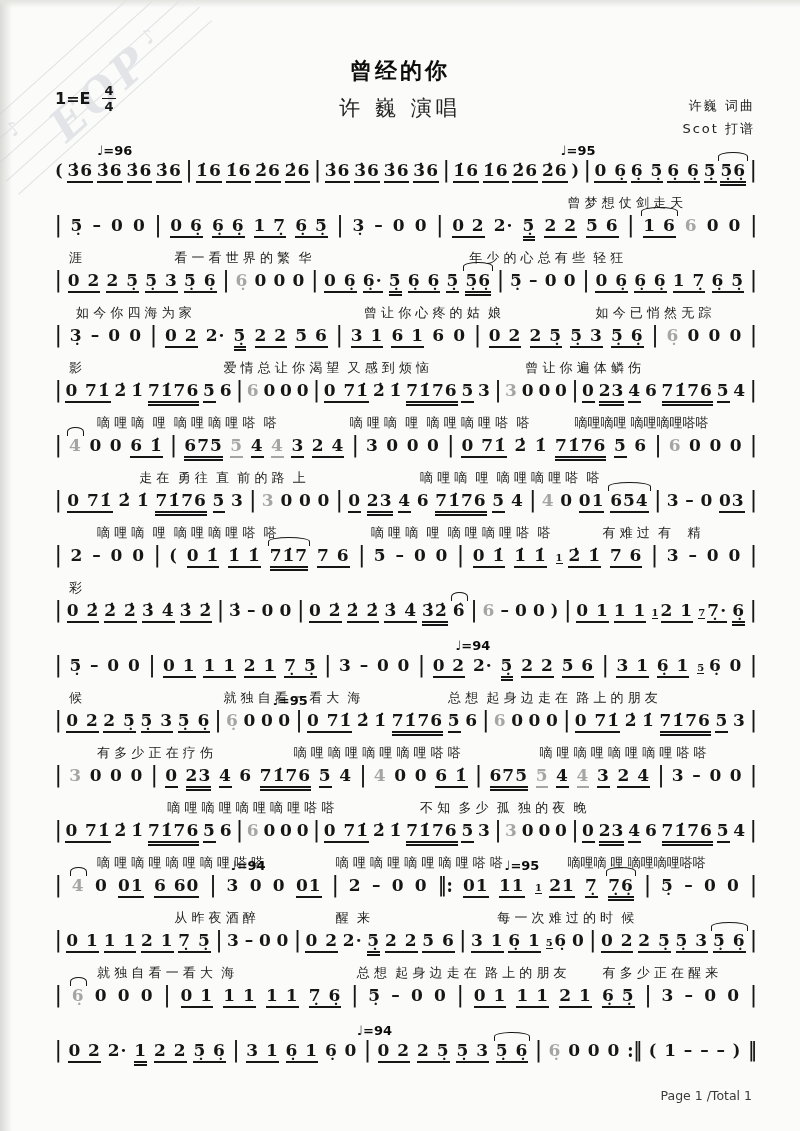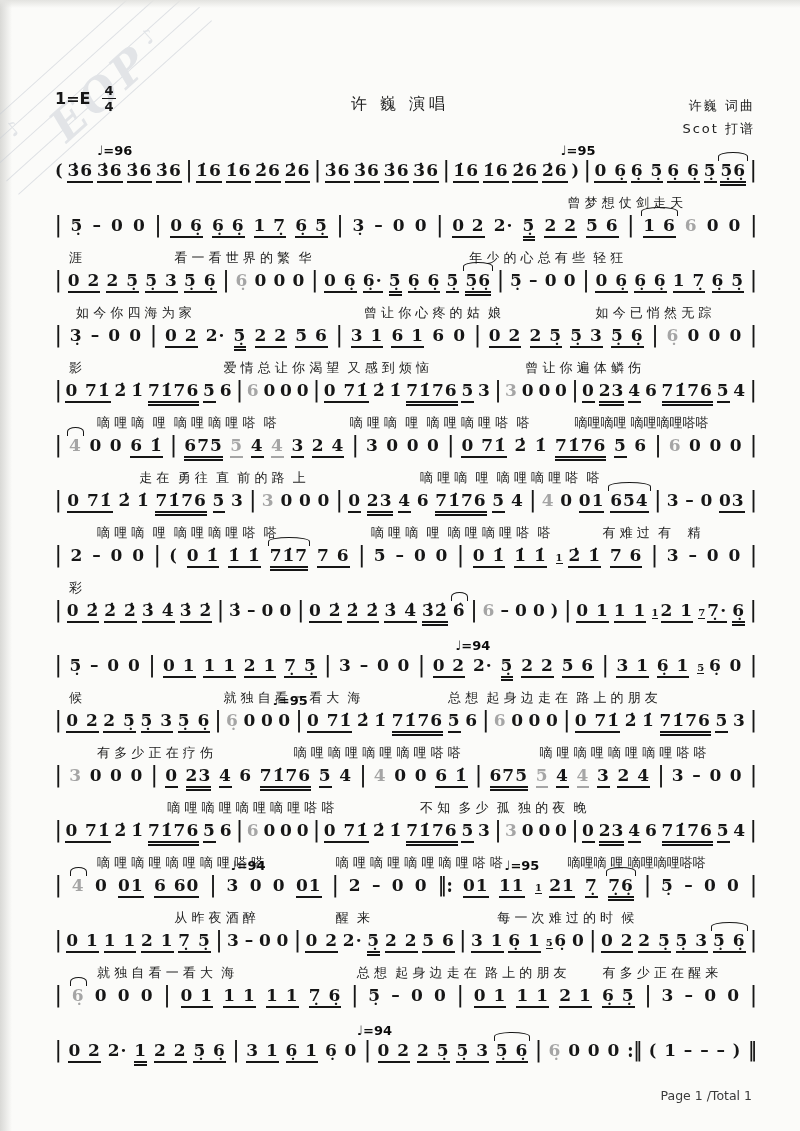--- a/index.html
+++ b/index.html
@@ -18,21 +18,21 @@
       color:#ced3da;letter-spacing:4px;font-family:"DejaVu Serif",serif;}
   .wm .note{position:absolute;font-size:20px;color:#ced3da;}
 
   
   .keysig{position:absolute;left:55px;top:84px;font-size:16px;font-weight:bold;display:flex;align-items:center;gap:12px;}
   .frac{display:inline-flex;flex-direction:column;align-items:center;line-height:1;font-size:13px;font-weight:bold;}
   .frac .top{border-bottom:1.5px solid #161616;padding:0 2px 1px;}
   .frac .bot{padding-top:1px;}
   .title{position:absolute;left:0;right:0;top:56px;text-align:center;font-size:22px;font-weight:bold;
          letter-spacing:3px;color:#0e0e0e;}
-  .performer{position:absolute;left:0;right:0;top:94px;text-align:center;font-size:16px;letter-spacing:4px;color:#222;}
+  .performer{position:absolute;left:0;right:0;top:94px;text-align:center;font-size:21px;letter-spacing:4px;color:#222;}
   .credit1{position:absolute;right:45px;top:97px;font-size:13px;color:#222;letter-spacing:2px;}
   .credit2{position:absolute;right:45px;top:120px;font-size:13px;color:#222;letter-spacing:2px;}
 
   
   .score{position:absolute;left:55px;width:702px;top:150px;}
   .system{position:relative;height:55px;}
   .nrow{display:flex;justify-content:space-between;align-items:baseline;height:33px;padding-top:10px;
         font-family:"DejaVu Serif",serif;font-weight:bold;font-size:17px;line-height:1.1;}
   .tok{position:relative;white-space:pre;letter-spacing:1px;}
   .u1{border-bottom:2px solid #161616;padding-bottom:1px;}
@@ -69,20 +69,21 @@
   </div>
 
   <div class="keysig">
     <span>1=E</span>
     <span class="frac">
       <span class="top">4</span>
       <span class="bot">4</span>
     </span>
   </div>
 
+  <div class="title">曾经的你</div>
   <div class="performer">许 巍  演唱</div>
   <div class="credit1">许巍 词曲</div>
   <div class="credit2">Scot 打谱</div>
 
   <div class="score">
       <div class="system">
         <span class="tempo" style="left: 6%;">♩=96</span>
         <span class="tempo" style="left: 72%;">♩=95</span>
         <div class="nrow">
           <span class="tok paren">(</span>

